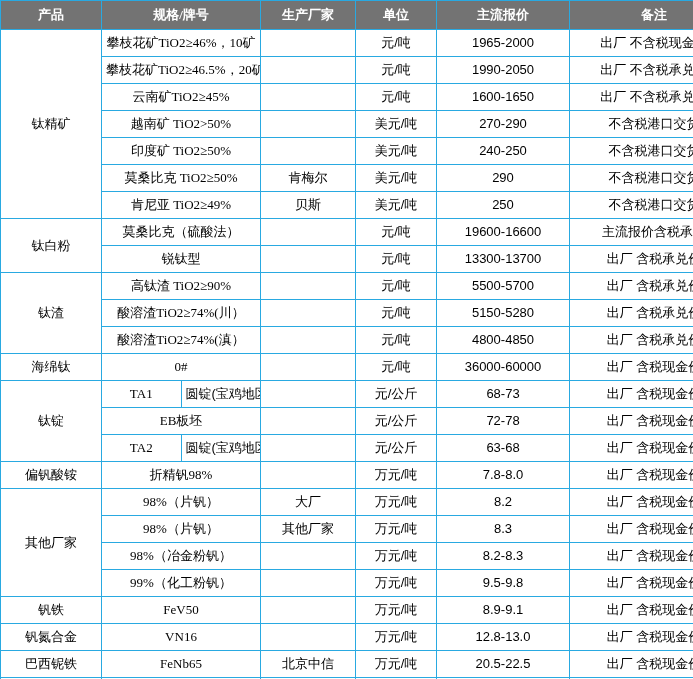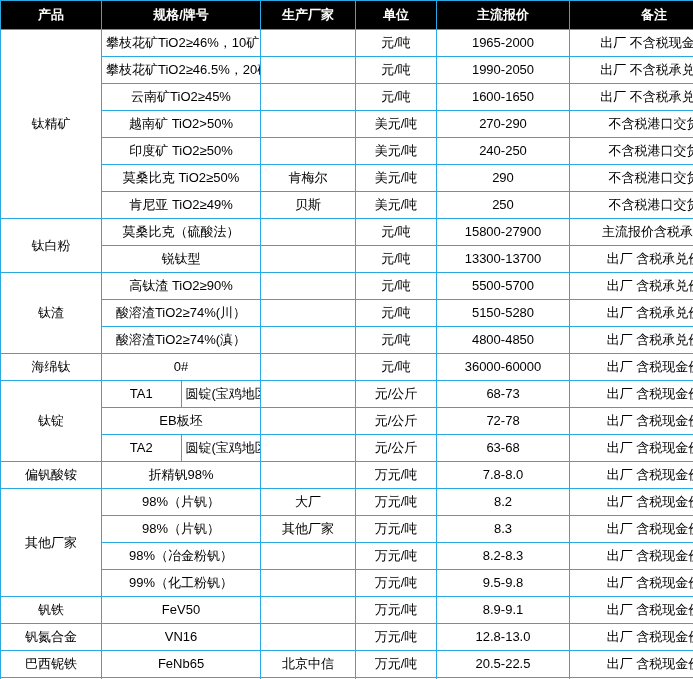--- a/index.html
+++ b/index.html
@@ -24,30 +24,30 @@
   #price-table td {
     border: 1px solid #29a9e1;
     padding: 0 4px;
     height: 26px;
     line-height: 26px;
     font-size: 13px;
     white-space: nowrap;
     overflow: hidden;
   }
   #price-table thead th {
-    background: #000000;
+    background: #737373;
     color: #ffffff;
     font-weight: bold;
     text-align: center;
     height: 28px;
     line-height: 28px;
     border: 1px solid #29a9e1;
   }
   .c-product   { width: 92px;  text-align: center; }
-  .c-spec      { width: 150px; text-align: left; }
+  .c-spec      { width: 150px; text-align: left; font-family: Liberation Serif, serif; }
   .c-factory   { width: 86px;  text-align: center; }
   .c-unit      { width: 72px;  text-align: center; }
   .c-price     { width: 124px; text-align: center; }
   .c-remark    { width: 160px; text-align: center; }
   td.center { text-align: center; }
   td.left   { text-align: center; }
   .sub-left { text-align: left; }
 </style>
 </head>
 <body>
@@ -112,21 +112,21 @@
         <td class="c-factory center">贝斯</td>
         <td class="c-unit center">美元/吨</td>
         <td class="c-price center">250</td>
         <td class="c-remark center">不含税港口交货</td>
       </tr>
       <tr>
         <td class="c-product center" rowspan="2">钛白粉</td>
         <td class="c-spec left" colspan="2">莫桑比克（硫酸法）</td>
         <td class="c-factory center"></td>
         <td class="c-unit center">元/吨</td>
-        <td class="c-price center">15800-27900</td>
+        <td class="c-price center">19600-16600</td>
         <td class="c-remark center">主流报价含税承兑</td>
       </tr>
       <tr>
         <td class="c-spec left" colspan="2">锐钛型</td>
         <td class="c-factory center"></td>
         <td class="c-unit center">元/吨</td>
         <td class="c-price center">13300-13700</td>
         <td class="c-remark center">出厂 含税承兑价</td>
       </tr>
       <tr>

